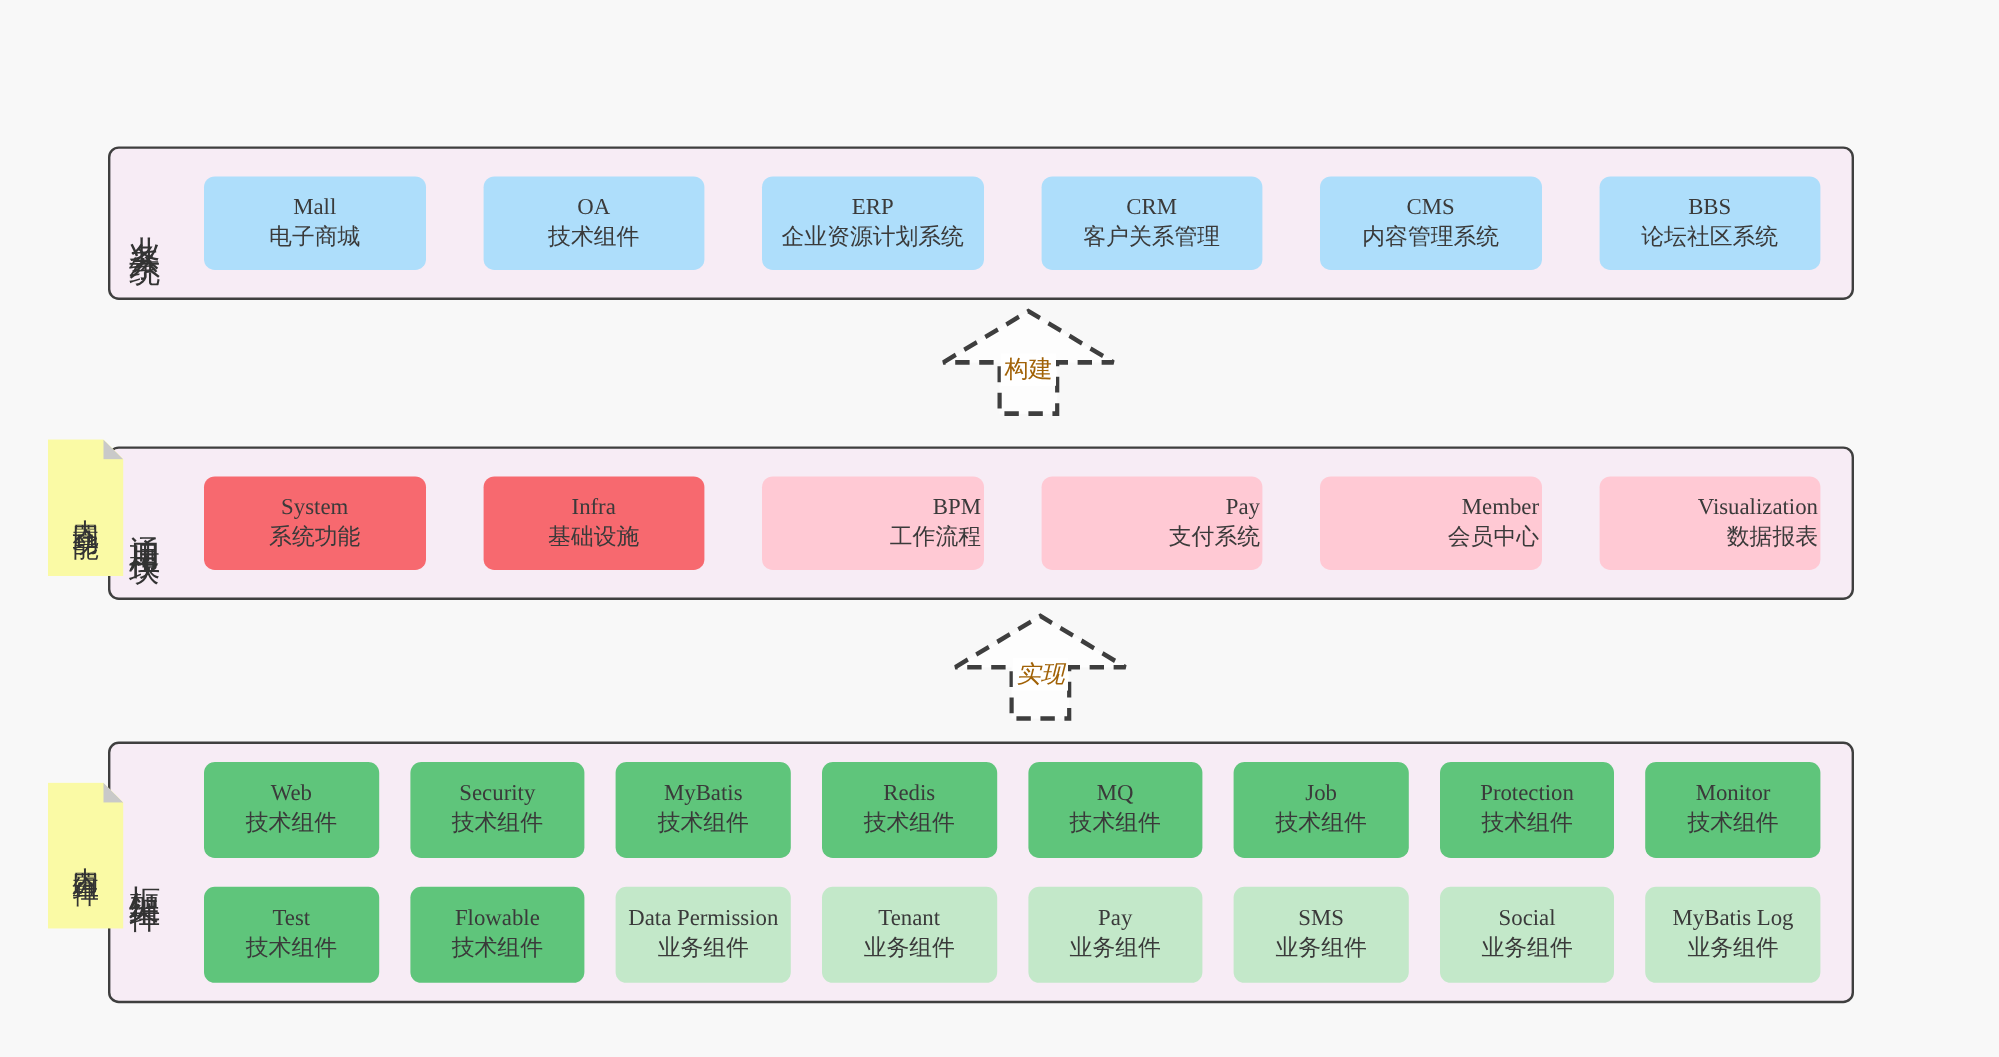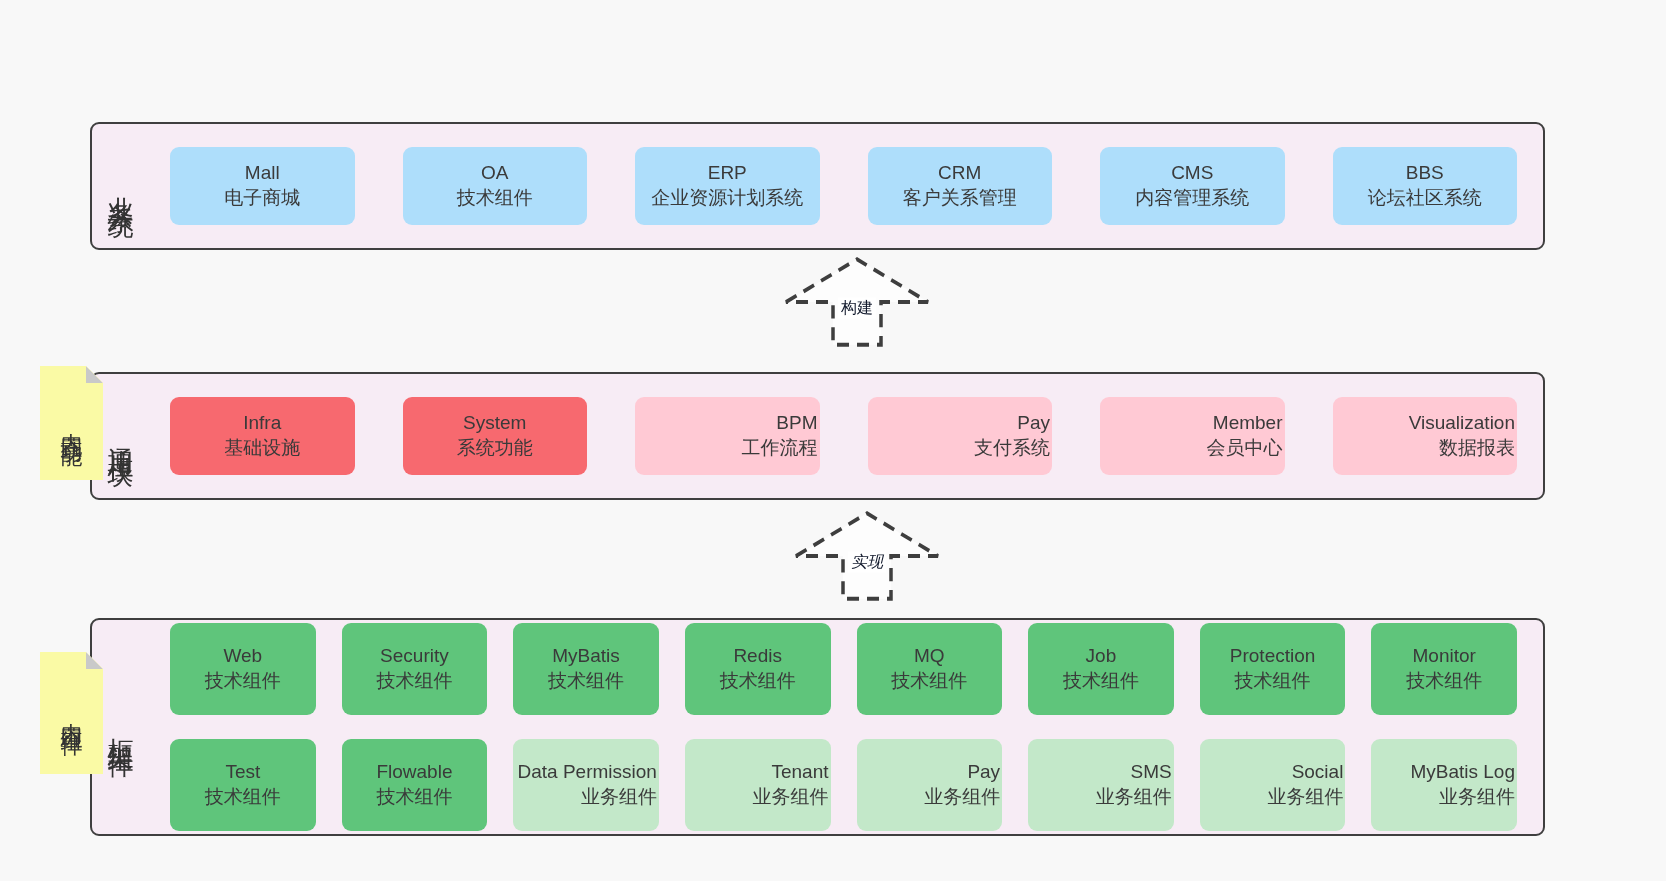--- a/index.html
+++ b/index.html
@@ -32,29 +32,29 @@
   }
   .boxes-grid {
     flex:1; display:grid; grid-template-columns:repeat(8, 1fr);
     column-gap:26px; row-gap:24px; align-content:center;
     padding:0 26px 0 30px;
   }
   .box {
     border-radius:9px; text-align:center;
     display:flex; flex-direction:column; justify-content:center;
     color: var(--box-text, #3a3a3a);
-    font-size:19px; line-height:1.3; padding:19px 2px; box-sizing:border-box;
+    font-size:19px; line-height:1.3; padding:19px 2px; box-sizing:border-box;font-family:Liberation Serif, serif;
   }
   .boxes-row .box { flex:1; height:78px; }
-  .boxes-grid .box { height:92px; }
+  .boxes-grid .box { height:80px; }
   .variant-blue        { background: var(--blue, #aedefb); }
   .variant-red         { background: var(--red, #f7696f); }
   .variant-pink        { background: var(--pink, #ffc9d4); text-align: right; }
   .variant-green-dark  { background: var(--green-dark, #5fc57b); }
-  .variant-green-light { background: var(--green-light, #c3e8c9); align-items: flex-end; }
+  .variant-green-light { background: var(--green-light, #c3e8c9); }
   .sticky-note {
     position:absolute; left:40px; width:63px;
     background: var(--sticky, #fafaa5);
     clip-path: polygon(0 0, calc(100% - 17px) 0, 100% 17px, 100% 100%, 0 100%);
     display:flex; align-items:center; justify-content:center;
     z-index:3;
   }
   .sticky-note::after {
     content:""; position:absolute; top:0; right:0; width:17px; height:17px;
     background: var(--sticky-fold, #c9c9c9);
@@ -68,21 +68,21 @@
   }
   .arrow {
     position:absolute; width:150px; height:92px;
   }
   .arrow-1 { left:782px; top:256px; }
   .arrow-2 { left:792px; top:510px;font-style:italic; }
   .arrow svg { position:absolute; inset:0; width:100%; height:100%; }
   .arrow-label {
     position:absolute; left:50%; top:56%; transform:translate(-50%,-50%);
     background:#ffffff; padding:0 3px;
-    font-size:16px; color:#0f172a; white-space:nowrap; z-index:2;
+    font-size:20px; color:#a16207; white-space:nowrap; z-index:2;
   }
 </style>
 </head>
 <body>
 
 <div class="canvas">
 
   <div class="band band-1">
     <div class="band-label">业务系统</div>
     <div class="boxes-row">
@@ -117,26 +117,26 @@
     <svg viewBox="0 0 150 84" preserveAspectRatio="none">
       <polygon points="4,42 75,3 146,42 99,42 99,81 51,81 51,42" fill="#fdfdfd" stroke="#3e3e3e" stroke-width="3.5" stroke-dasharray="12 8" stroke-linejoin="miter"></polygon>
     </svg>
     <span class="arrow-label">构建</span>
   </div>
 
   <div class="band band-2">
     <div class="band-label">通用模块</div>
     <div class="boxes-row">
         <div class="box variant-red">
+    <span>System</span>
+    <span>系统功能</span>
+  </div>
+        <div class="box variant-red">
     <span>Infra</span>
     <span>基础设施</span>
-  </div>
-        <div class="box variant-red">
-    <span>System</span>
-    <span>系统功能</span>
   </div>
         <div class="box variant-pink">
     <span>BPM</span>
     <span>工作流程</span>
   </div>
         <div class="box variant-pink">
     <span>Pay</span>
     <span>支付系统</span>
   </div>
         <div class="box variant-pink">

